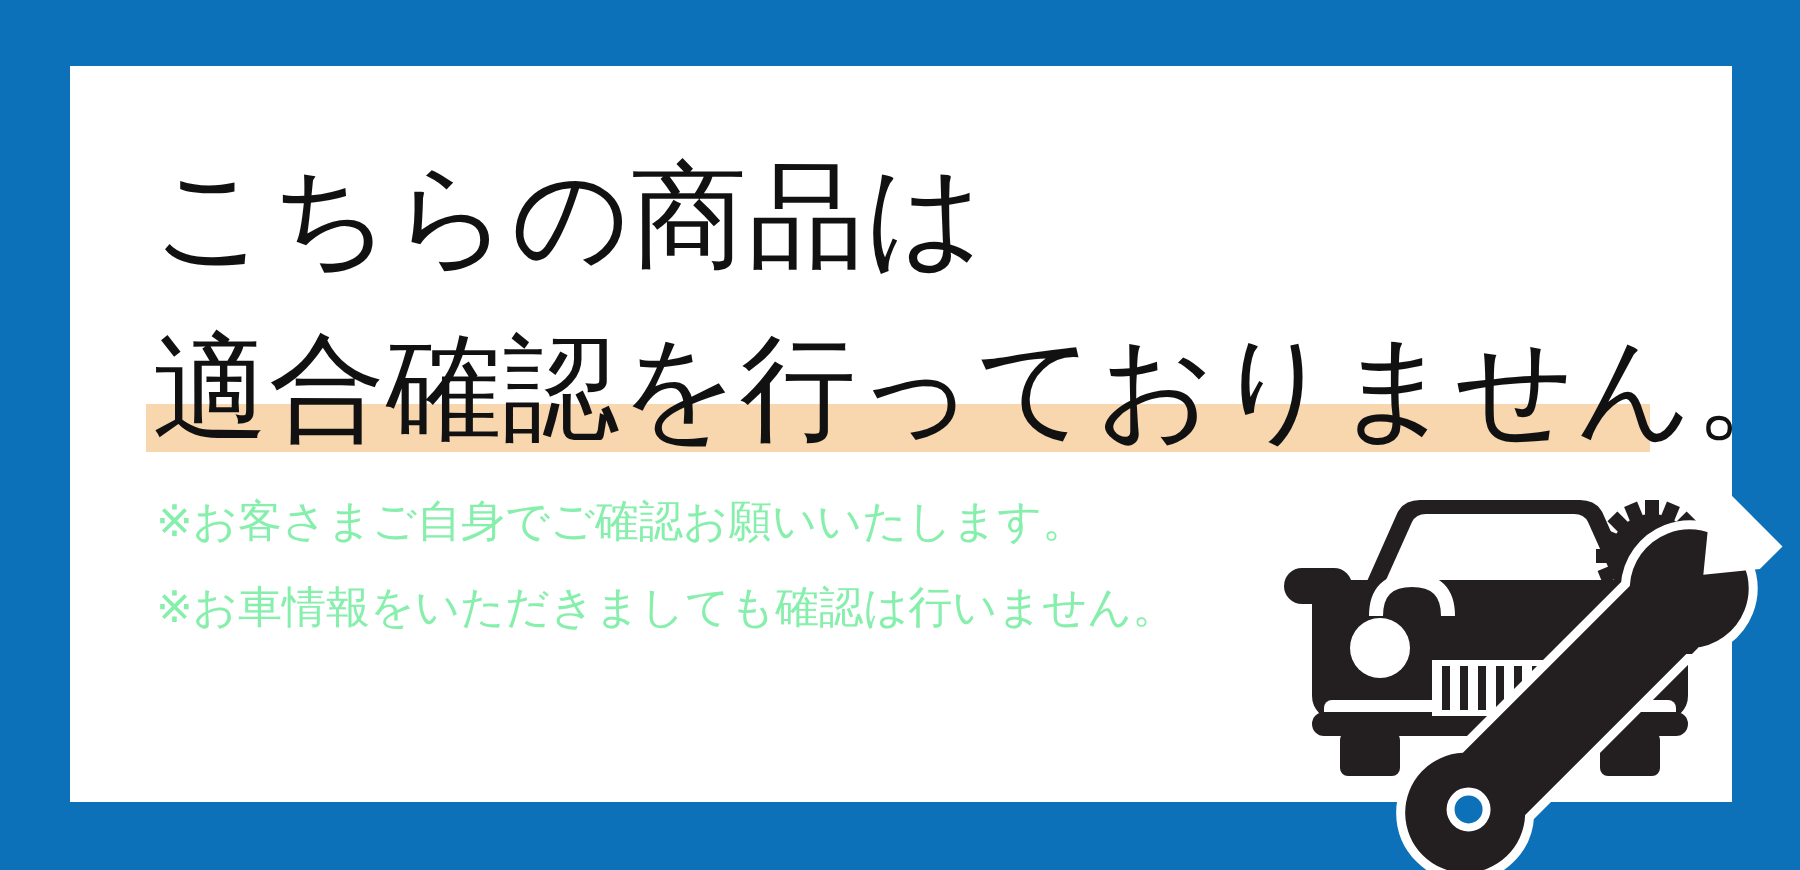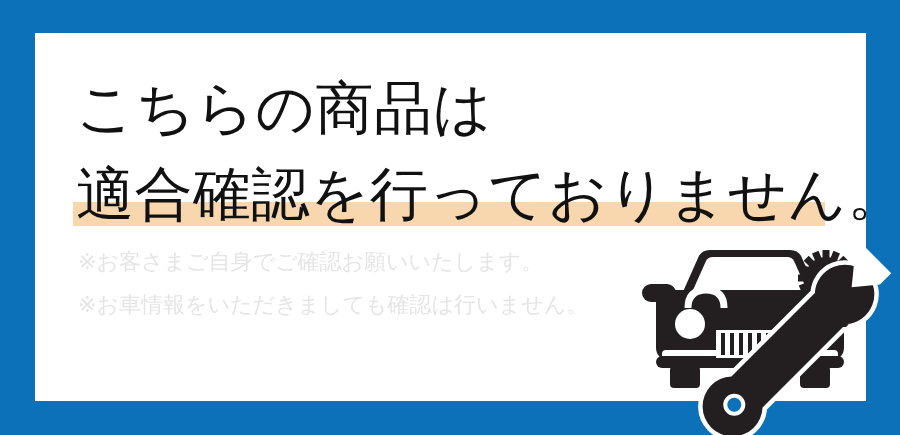--- a/index.html
+++ b/index.html
@@ -51,21 +51,21 @@
     white-space: nowrap;
     font-family: "DejaVu Sans", "Liberation Sans", sans-serif;
   }
   .headline-1 { top: 79px; }
   .headline-2 { top: 165px; }
 
   
   .note {
     position: absolute;
     left: 78px;
-    color: #e5e5e5;
+    color: #86efac;
     font-size: 22px;
     line-height: 1;
     white-space: nowrap;
     font-family: "DejaVu Sans", "Liberation Sans", sans-serif;
   }
   .note-1 { top: 251px; }
   .note-2 { top: 294px; }
   .note-3 { top: 337px; left: 100px; }
 
   

